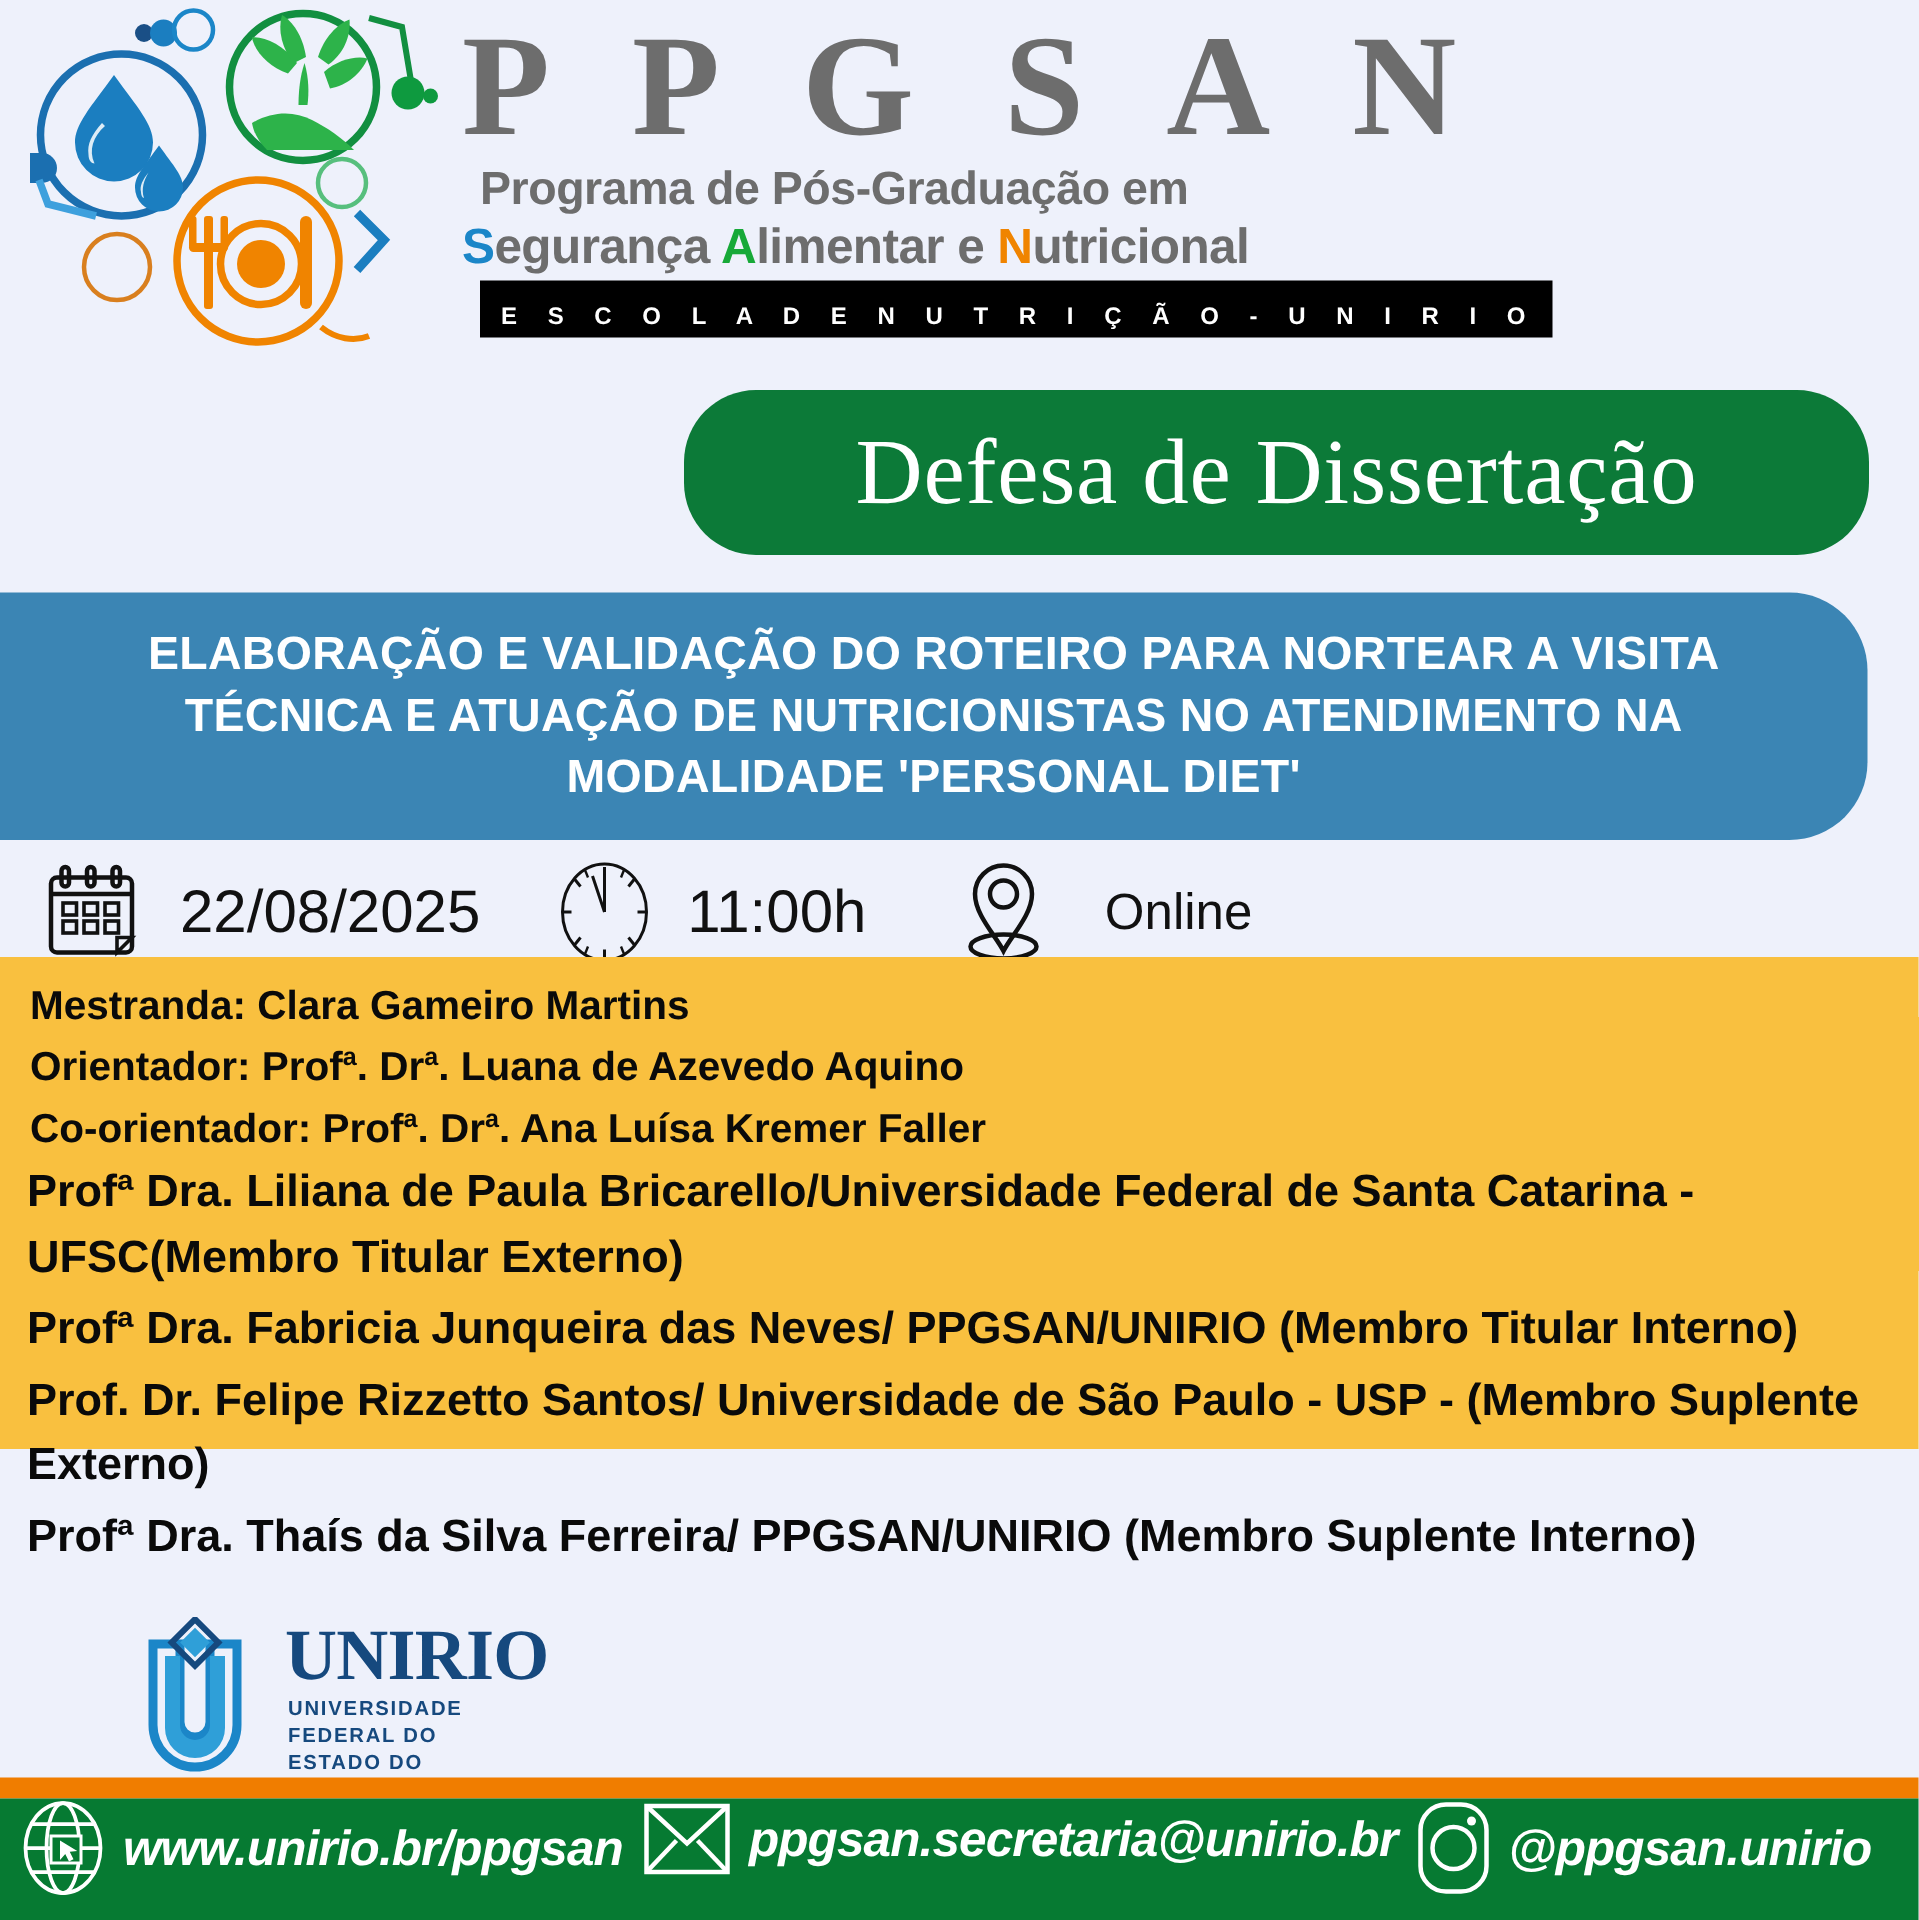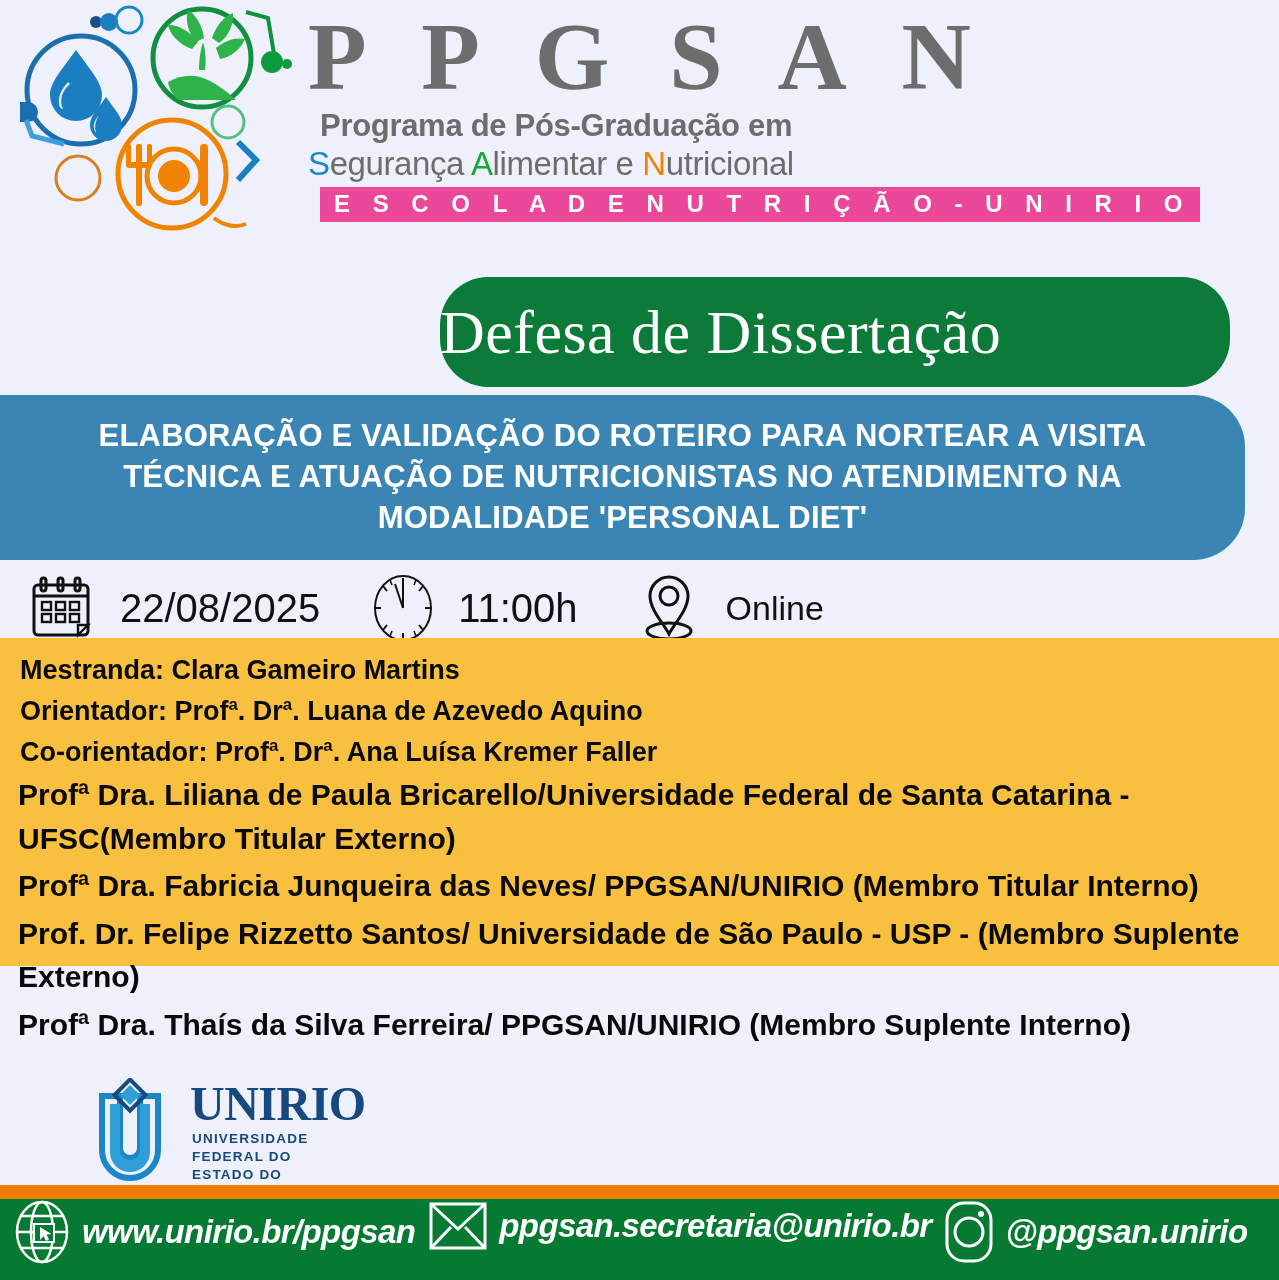--- a/index.html
+++ b/index.html
@@ -49,51 +49,51 @@
     font-size: 31px;
     font-weight: 700;
     color: #6d6d6d;
     letter-spacing: -0.3px;
     margin: 2px 0 0 20px;
     white-space: nowrap;
   }
   .line3 {
     font-family: "Liberation Sans", sans-serif;
     font-size: 33px;
-    font-weight: 400;
+    font-weight: 700;
     color: #6d6d6d;
     letter-spacing: -0.4px;
     margin: 1px 0 0 8px;
     white-space: nowrap;
   }
   .line3 .s-blue { color: #1b86c8; }
   .line3 .a-green { color: #17a938; }
   .line3 .n-orange { color: #f08400; }
   .escola-bar {
     margin: 4px 0 0 20px;
-    background: #ec4899;
+    background: #000000;
     color: #ffffff;
-    font-size: 24px;
+    font-size: 16px;
     font-weight: 600;
     letter-spacing: 8px;
-    padding: 3px 10px 4px 14px;
+    padding: 16px 10px 4px 14px;
     display: inline-block;
     white-space: nowrap;
   }
 
   
   .green-pill {
     position: absolute;
-    left: 440px; top: 260px;
+    left: 456px; top: 260px;
     width: 790px; height: 110px;
     background: #0c7a38;
     border-radius: 48px;
     display: flex;
     align-items: center;
-    margin-top: 17px;
+    justify-content: center;
   }
   .green-pill-text {
     font-family: "Liberation Serif", serif;
     font-size: 62px;
     font-weight: 400;
     color: #ffffff;
     letter-spacing: 0.5px;
     white-space: nowrap;
   }
 
@@ -127,21 +127,21 @@
   .meta-row {
     position: absolute;
     left: 0; top: 560px;
     width: 1279px; height: 96px;
     display: flex;
     align-items: center;
   }
   .meta-item { display: flex; align-items: center; }
   .meta-item.date   { margin-left: 24px; }
   .meta-item.time   { margin-left: 50px; }
-  .meta-item.place  { margin-left: 60px; }
+  .meta-item.place  { margin-left: 60px; gap: 11px; }
   .meta-icon { display: block; }
   .meta-text {
     font-family: "Liberation Sans", sans-serif;
     font-size: 40px;
     font-weight: 400;
     color: #111111;
     margin-left: 22px;
     white-space: nowrap;
   }
   .meta-text.small { font-size: 34px; margin-left: 26px; }

